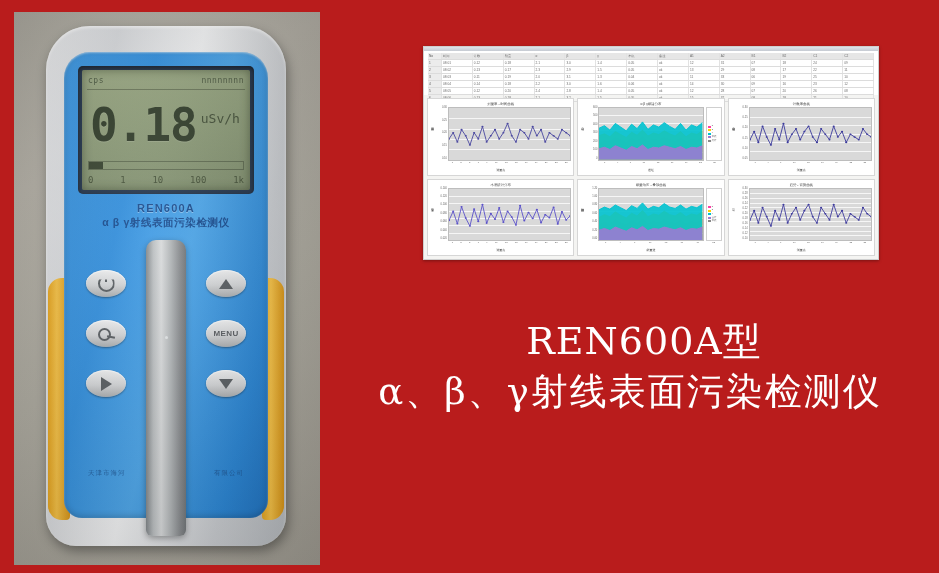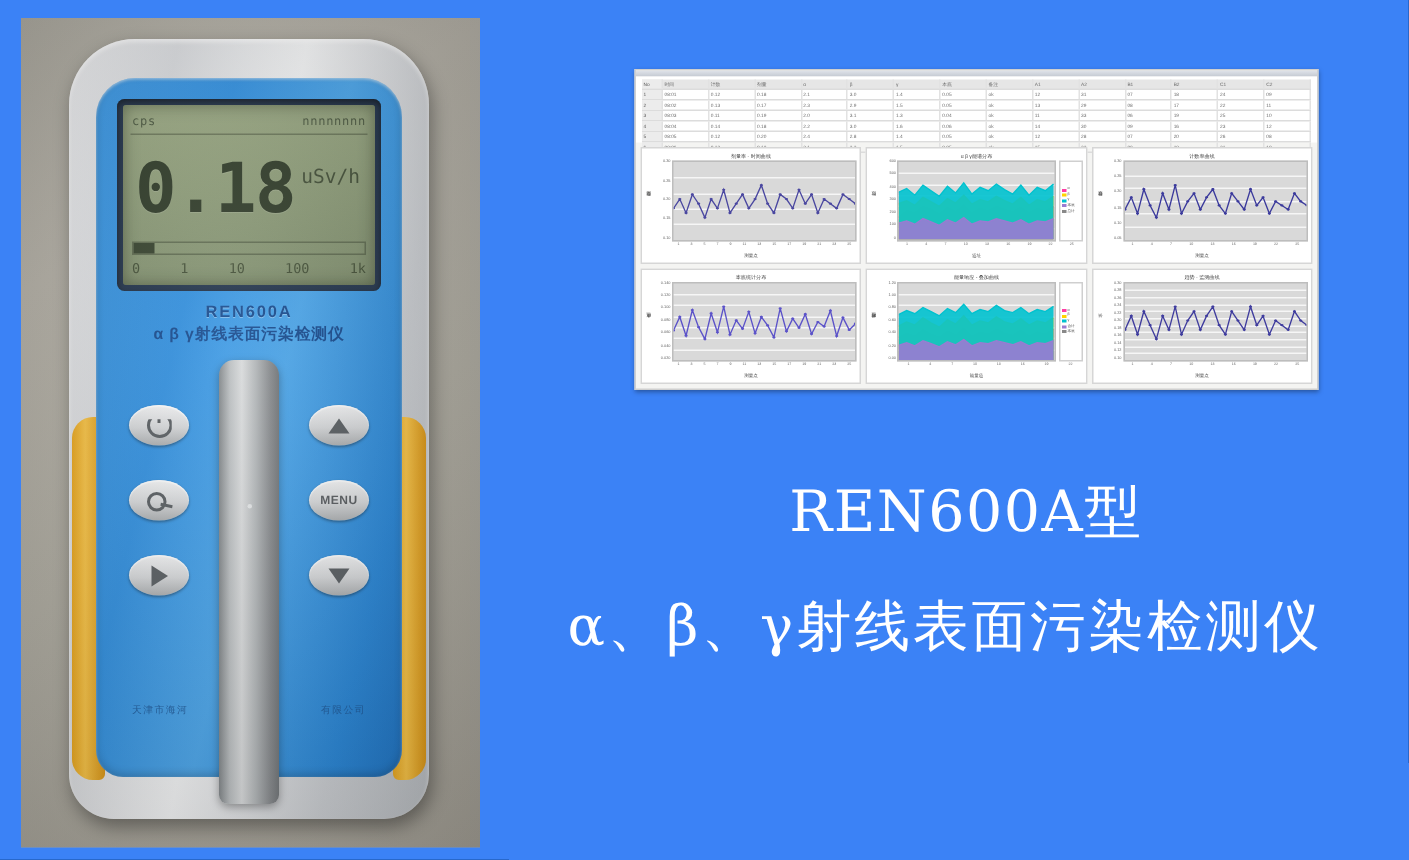--- a/index.html
+++ b/index.html
@@ -2,21 +2,21 @@
 <html><head>
 <meta charset="utf-8">
 <style>
   html,body{margin:0;padding:0;}
   body{
     width:939px;height:573px;overflow:hidden;
     background:#0c3c84;
     font-family:"Liberation Sans", sans-serif;
     position:relative;
   }
-  #stage{position:absolute;left:0;top:0;width:939px;height:573px;background:#3b82f6;}
+  #stage{position:absolute;left:0;top:0;width:939px;height:573px;background:#b91c1c;}
 
   
   .photo{
     position:absolute;left:14px;top:12px;width:306px;height:553px;
     background:linear-gradient(150deg,#a9a69c 0%,#b3afa5 25%,#aeaba0 55%,#a39f95 100%);
     overflow:hidden;
   }
   .photo:after{ 
     content:"";position:absolute;inset:0;
     background:radial-gradient(ellipse at 45% 40%, rgba(255,255,255,.10) 0%, rgba(0,0,0,.16) 100%);
@@ -188,21 +188,21 @@
   .grid-h{position:absolute;left:0;right:0;height:1px;background:rgba(255,255,255,.75);}
 
   
   .caption{position:absolute;left:330px;top:316px;width:600px;color:#ffffff;}
   .cap1{
     font-family:"DejaVu Serif", serif;font-size:38px;letter-spacing:1px;
     text-align:center;padding-left:28px;
   }
   .cap2{
     font-family:"DejaVu Serif", serif;font-size:37px;letter-spacing:2px;
-    text-align:center;margin-top:26px;
+    text-align:center;
   }
 </style>
 </head>
 <body>
 
 <div id="stage">
 
   <div class="photo">
     <div class="device">
 

